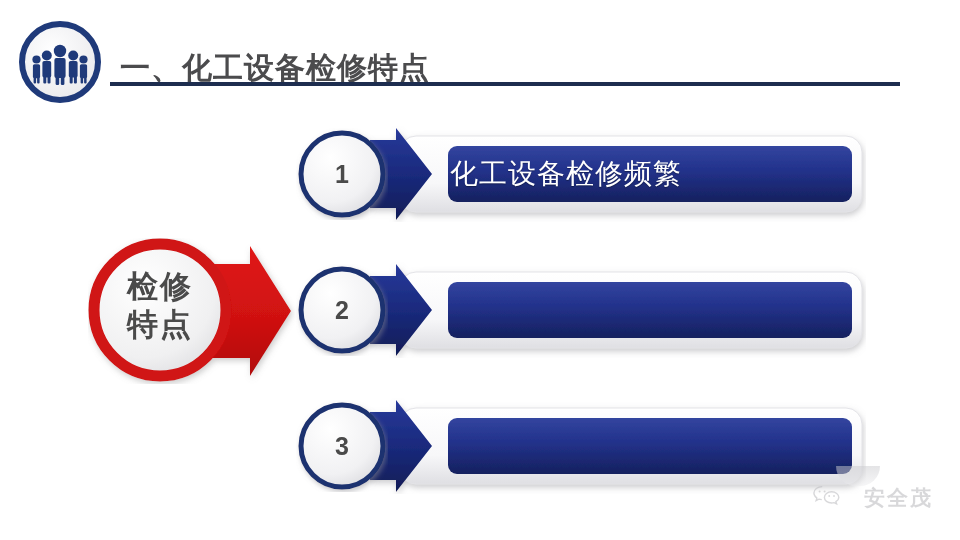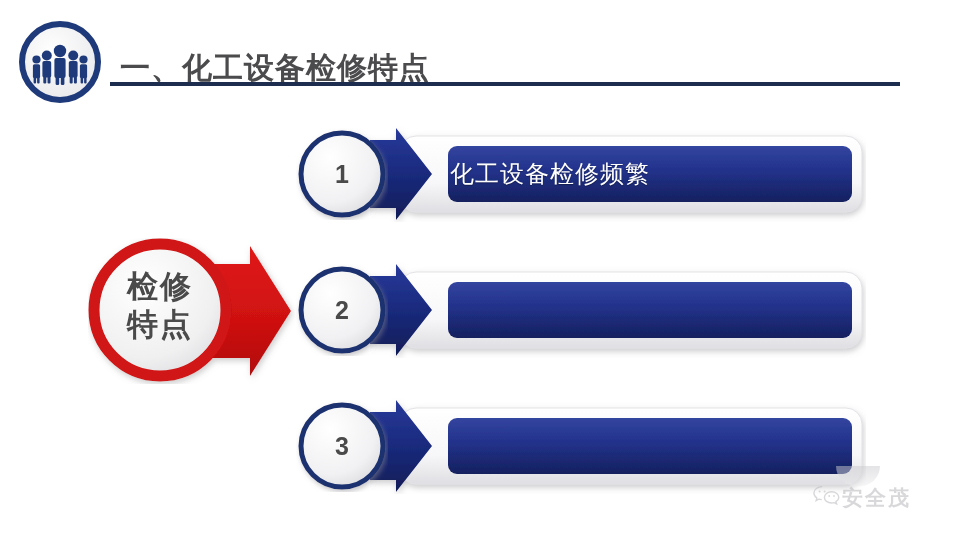--- a/index.html
+++ b/index.html
@@ -102,39 +102,39 @@
     width: 496px;
     height: 96px;
   }
   .row-label {
     position: absolute;
     left: 154px;
     top: 0px;
     height: 96px;
     display: flex;
     align-items: center;
-    font-size: 24px;
+    font-size: 28px;
     color: #ffffff;
     letter-spacing: 1px;
     white-space: nowrap;
     pointer-events: none;
     text-shadow: 0 1px 1px rgba(0,0,0,0.35);
   }
 
   
   #watermark {
     position: absolute;
     left: 812px;
     top: 484px;
     display: flex;
     align-items: center;
     opacity: 0.55;
   }
   #watermark-text {
-    margin-left: 0;
+    margin-left: 22px;
     font-size: 21px;
     color: #b9b9bd;
     letter-spacing: 2px;
     font-weight: bold;
   }
   #watermark-blob {
     position: absolute;
     left: 836px;
     top: 466px;
     width: 44px;

